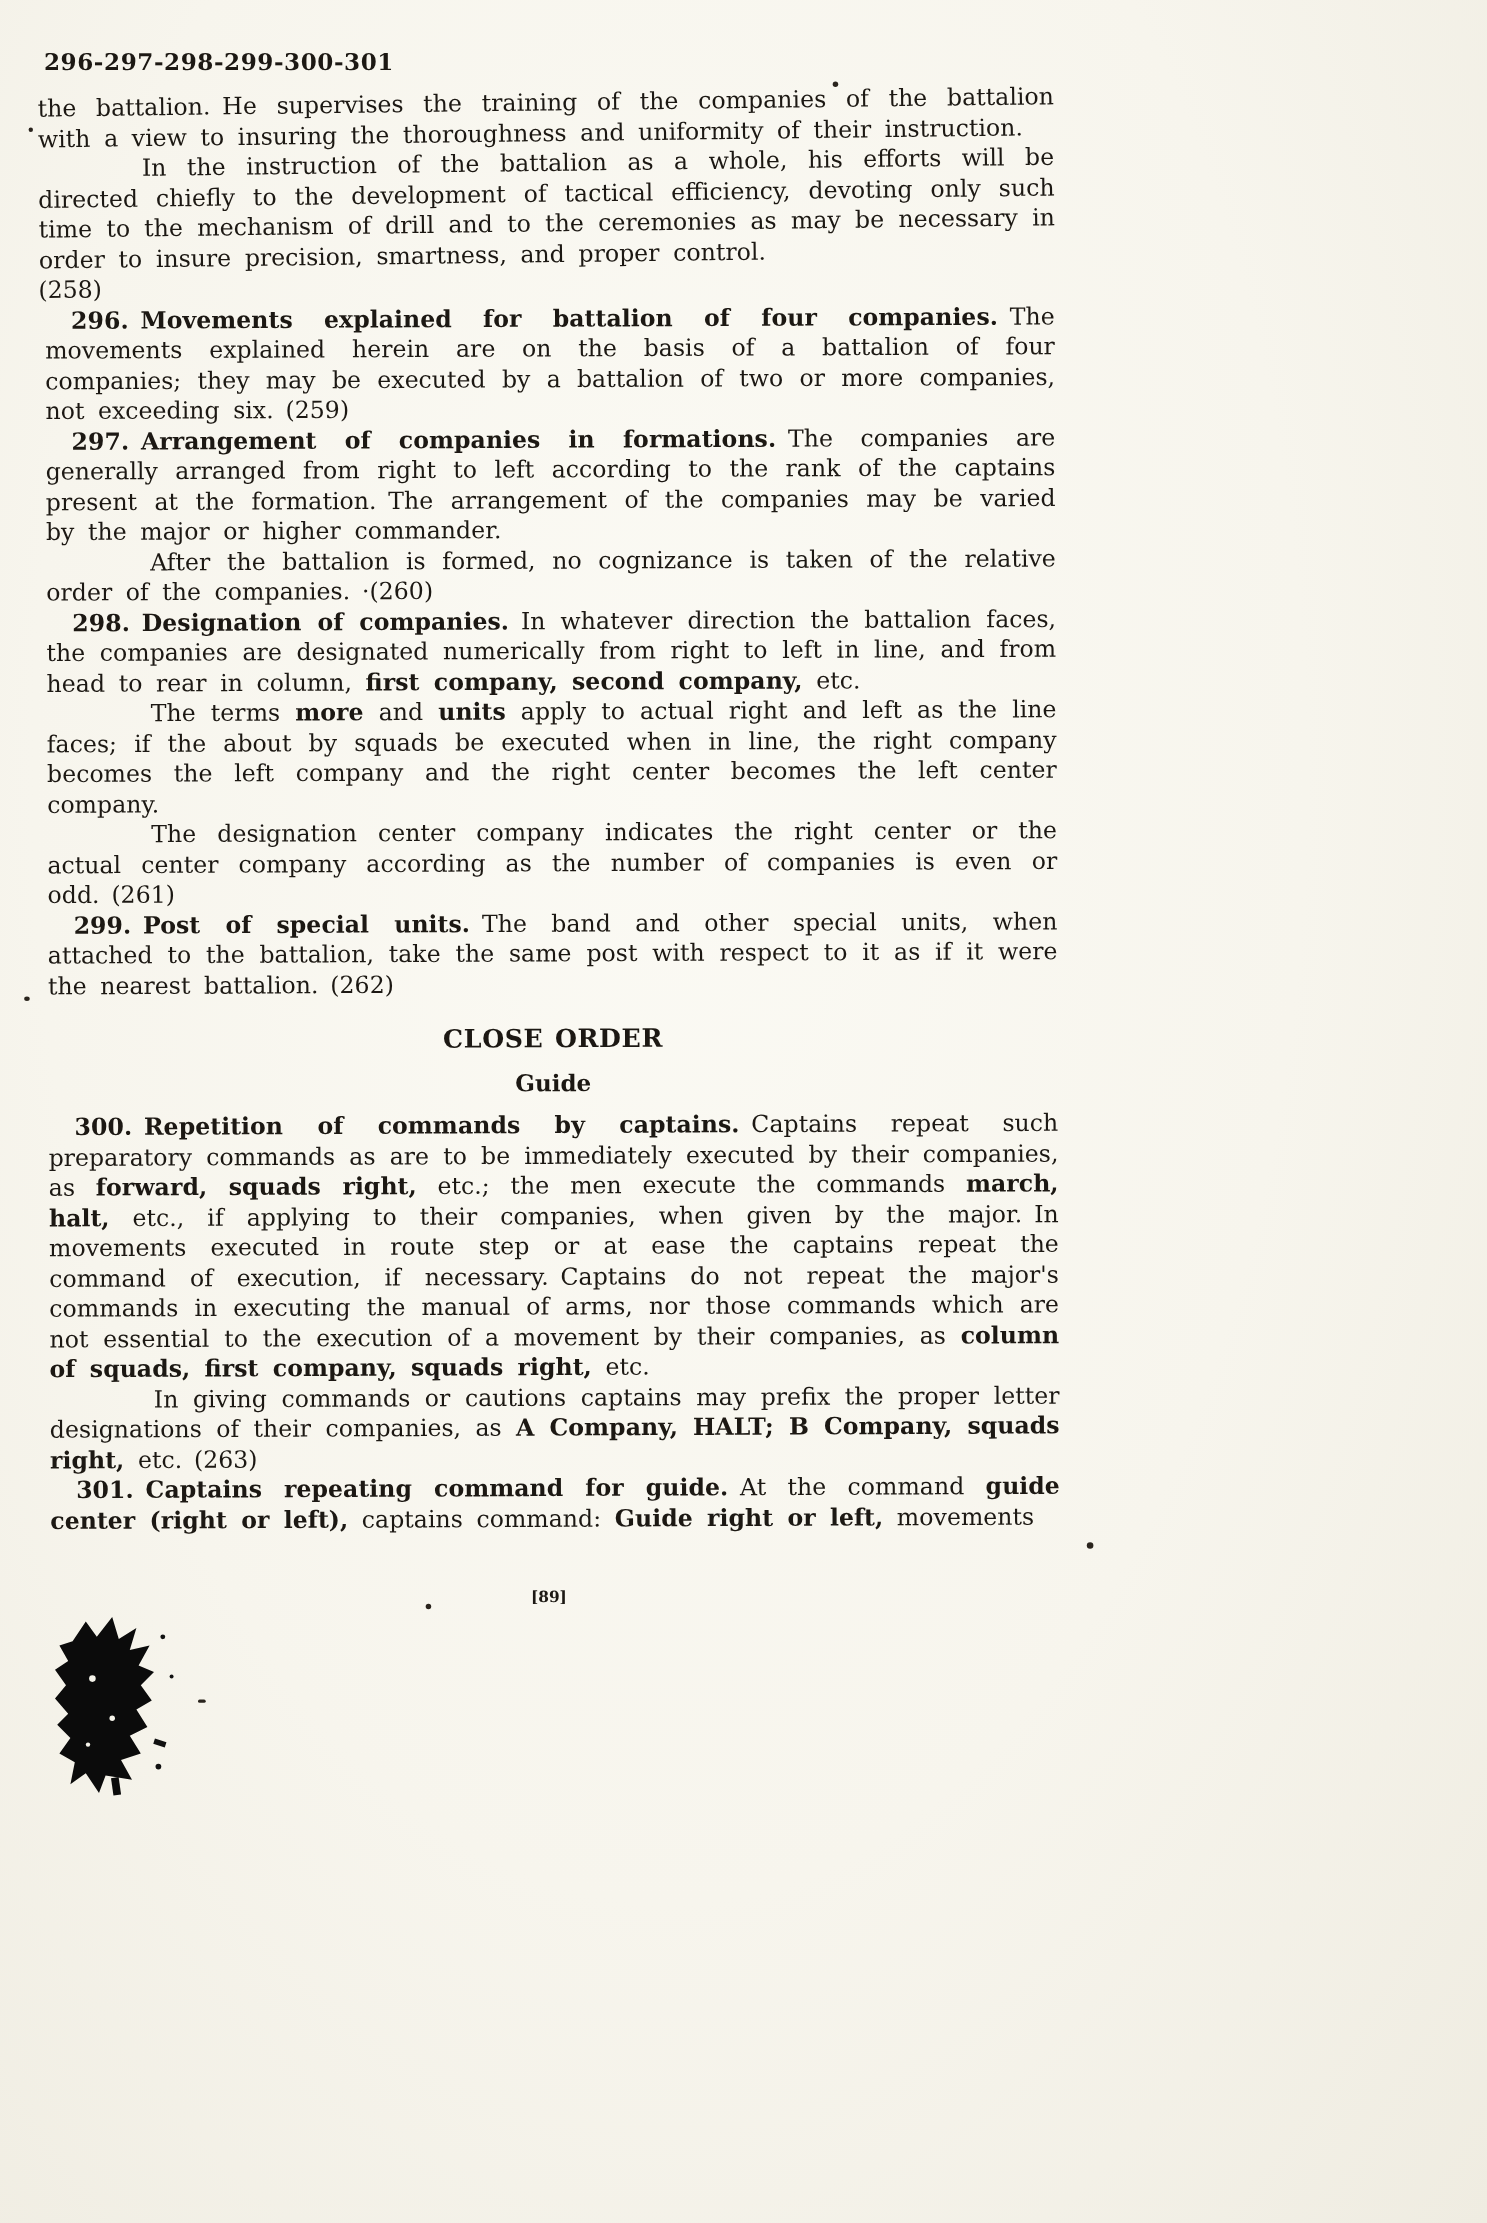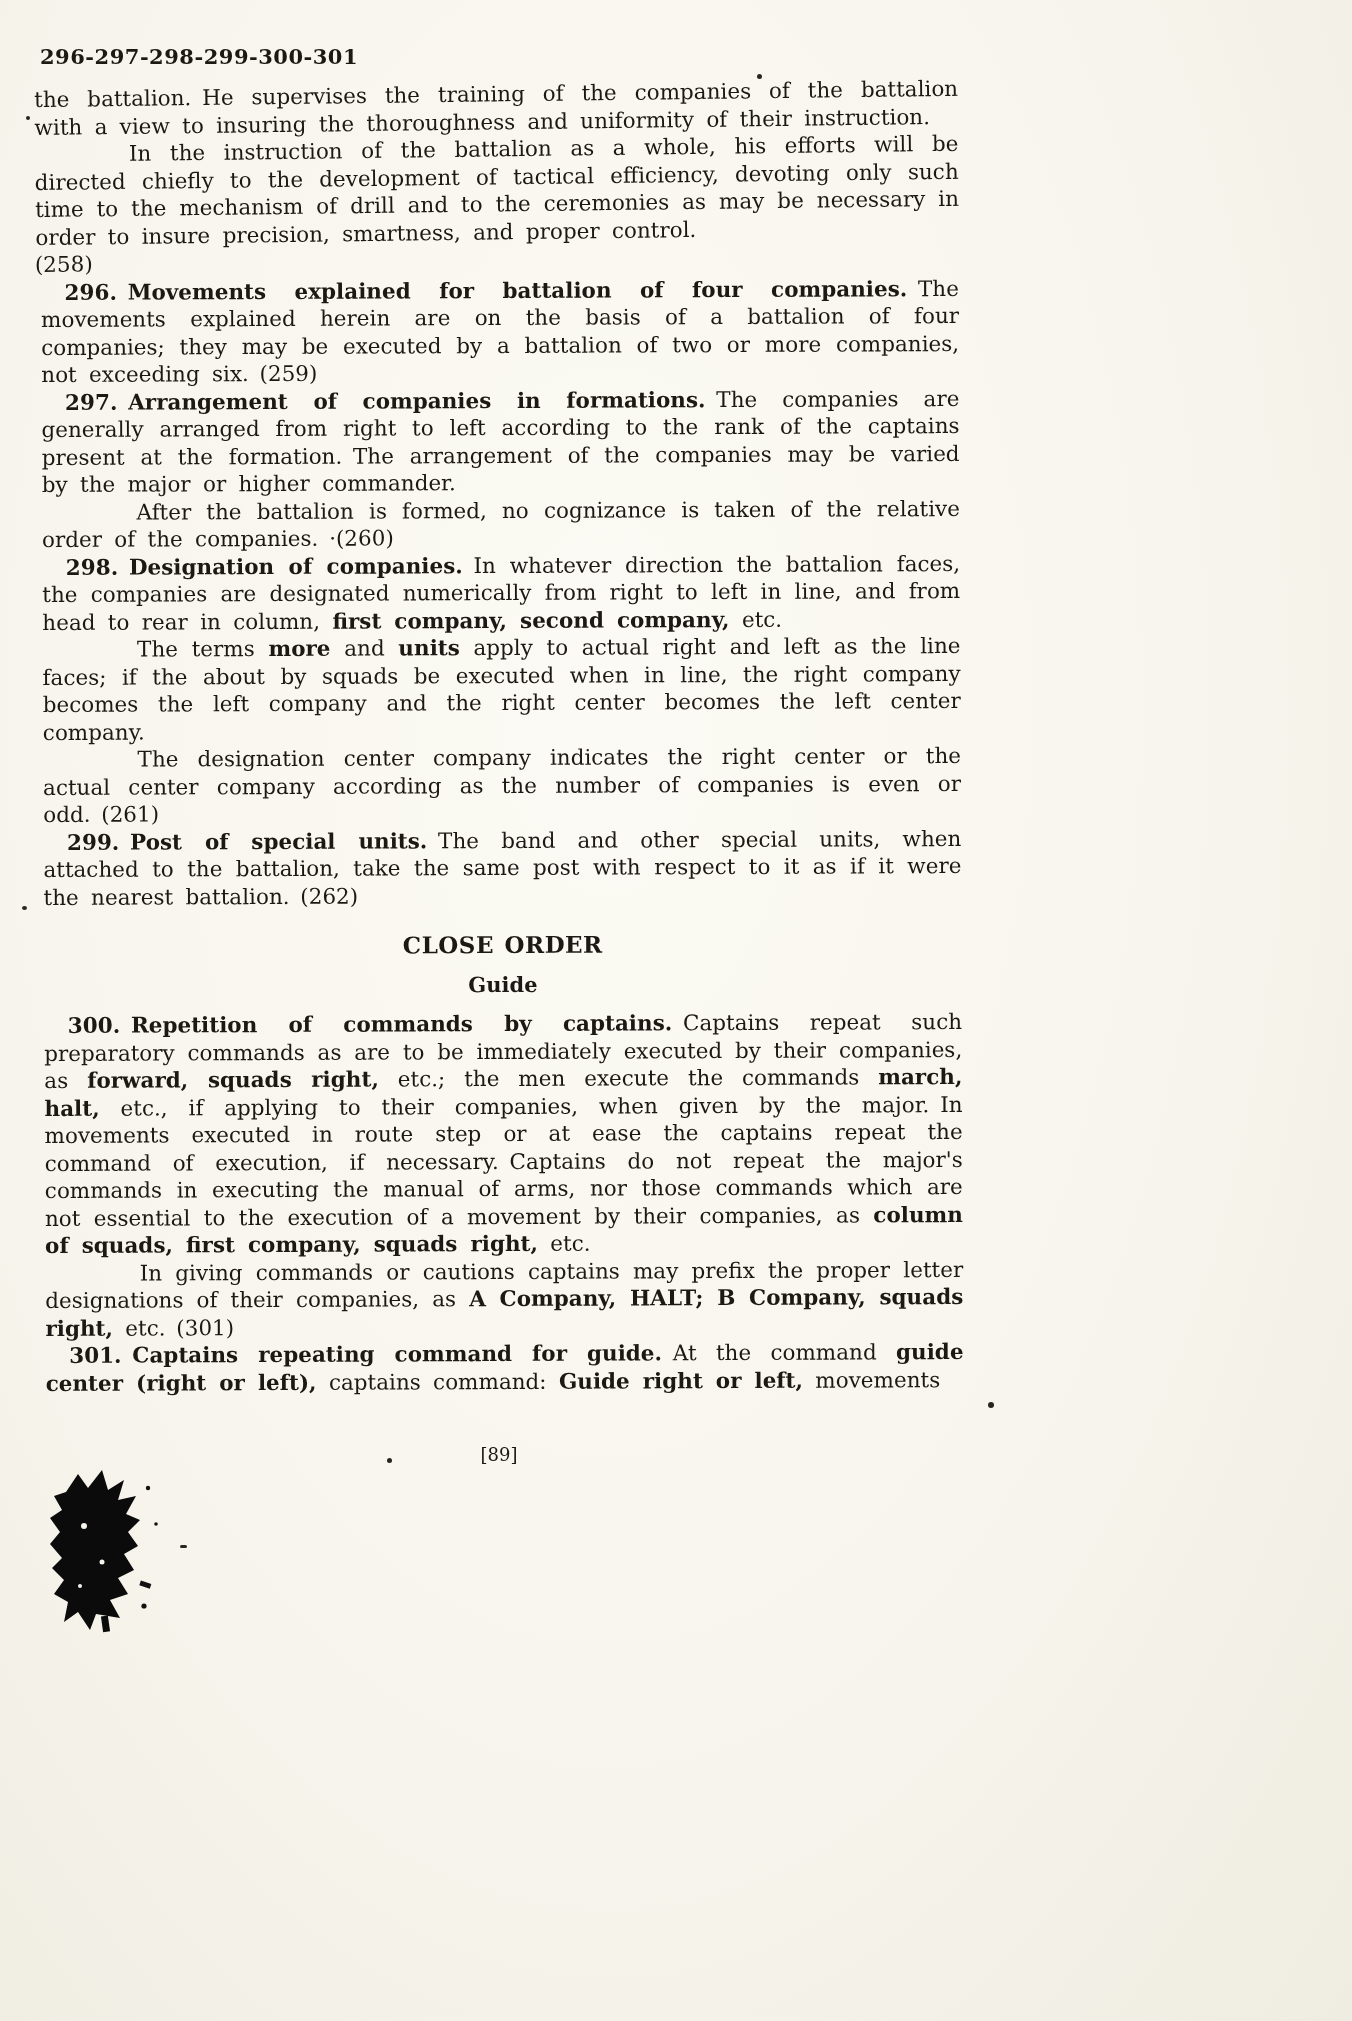--- a/index.html
+++ b/index.html
@@ -69,22 +69,22 @@
     margin: 0 0 12px 0;
     word-spacing: 2px;
   }
   .b { font-weight: bold; }
   .footer-page {
     position: absolute;
     top: 1444px;
     left: 40px;
     width: 918px;
     text-align: center;
-    font-weight: normal;
-    font-size: 18px;
+    font-weight: bold;
+    font-size: 14px;
   }
   .speck {
     position: absolute;
     background: #2a241d;
     border-radius: 50%;
   }
   .ink-stain {
     position: absolute;
     left: 44px;
     top: 1466px;
@@ -106,21 +106,21 @@
       <p class="block p-num"><span class="b">296. Movements explained for battalion of four companies.</span><span> The movements explained herein are on the basis of a battalion of four companies; they may be executed by a battalion of two or more companies, not exceeding six. (259)</span></p>
       <p class="block p-num"><span class="b">297. Arrangement of companies in formations.</span><span> The companies are generally arranged from right to left according to the rank of the captains present at the formation. The arrangement of the companies may be varied by the major or higher commander.</span></p>
       <p class="block p2"><span>After the battalion is formed, no cognizance is taken of the relative order of the companies. ·(260)</span></p>
       <p class="block p-num"><span class="b">298. Designation of companies.</span><span> In whatever direction the battalion faces, the companies are designated numerically from right to left in line, and from head to rear in column, </span><span class="b">first company, second company,</span><span> etc.</span></p>
       <p class="block p2"><span>The terms </span><span class="b">more</span><span> and </span><span class="b">units</span><span> apply to actual right and left as the line faces; if the about by squads be executed when in line, the right company becomes the left company and the right center becomes the left center company.</span></p>
       <p class="block p2"><span>The designation center company indicates the right center or the actual center company according as the number of companies is even or odd. (261)</span></p>
       <p class="block p-num"><span class="b">299. Post of special units.</span><span> The band and other special units, when attached to the battalion, take the same post with respect to it as if it were the nearest battalion. (262)</span></p>
       <p class="block h-center"><span class="b">CLOSE ORDER</span></p>
       <p class="block sub-center"><span class="b">Guide</span></p>
       <p class="block p-num"><span class="b">300. Repetition of commands by captains.</span><span> Captains repeat such preparatory commands as are to be immediately executed by their companies, as </span><span class="b">forward, squads right,</span><span> etc.; the men execute the commands </span><span class="b">march, halt,</span><span> etc., if applying to their companies, when given by the major. In movements executed in route step or at ease the captains repeat the command of execution, if necessary. Captains do not repeat the major's commands in executing the manual of arms, nor those commands which are not essential to the execution of a movement by their companies, as </span><span class="b">column of squads, first company, squads right,</span><span> etc.</span></p>
-      <p class="block p2"><span>In giving commands or cautions captains may prefix the proper letter designations of their companies, as </span><span class="b">A Company, HALT; B Company, squads right,</span><span> etc. (301)</span></p>
+      <p class="block p2"><span>In giving commands or cautions captains may prefix the proper letter designations of their companies, as </span><span class="b">A Company, HALT; B Company, squads right,</span><span> etc. (263)</span></p>
       <p class="block p-num"><span class="b">301. Captains repeating command for guide.</span><span> At the command </span><span class="b">guide center (right or left),</span><span> captains command: </span><span class="b">Guide right or left,</span><span> movements</span></p>
     </div>
 
   <div class="footer-page">[89]</div>
 
   <div class="speck" style="left:757px; top:74px; width:5px; height:5px;"></div>
   <div class="speck" style="left:26px; top:116px; width:4px; height:4px;"></div>
   <div class="speck" style="left:22px; top:906px; width:5px; height:4px;"></div>
   <div class="speck" style="left:988px; top:1402px; width:6px; height:6px;"></div>
   <div class="speck" style="left:387px; top:1458px; width:5px; height:5px;"></div>

